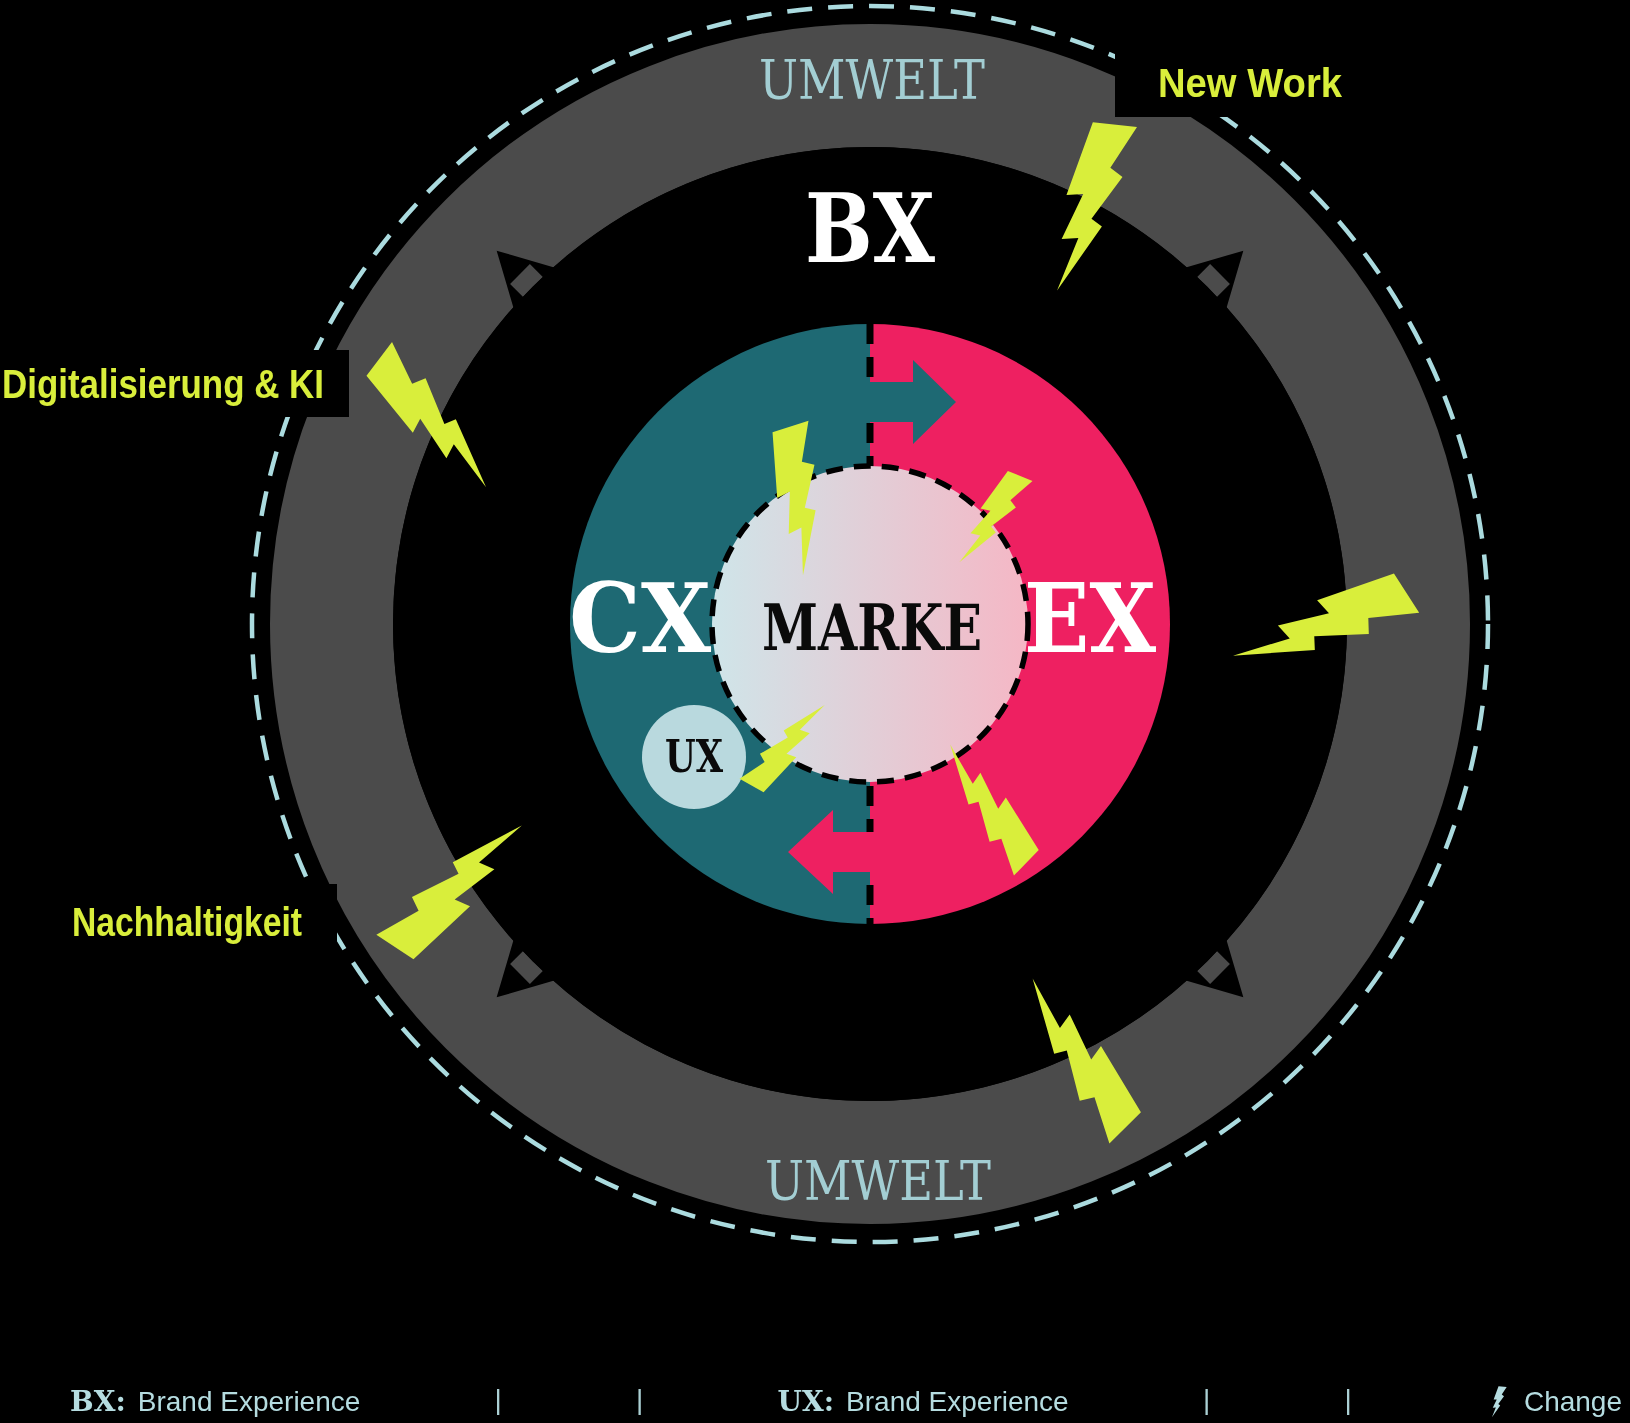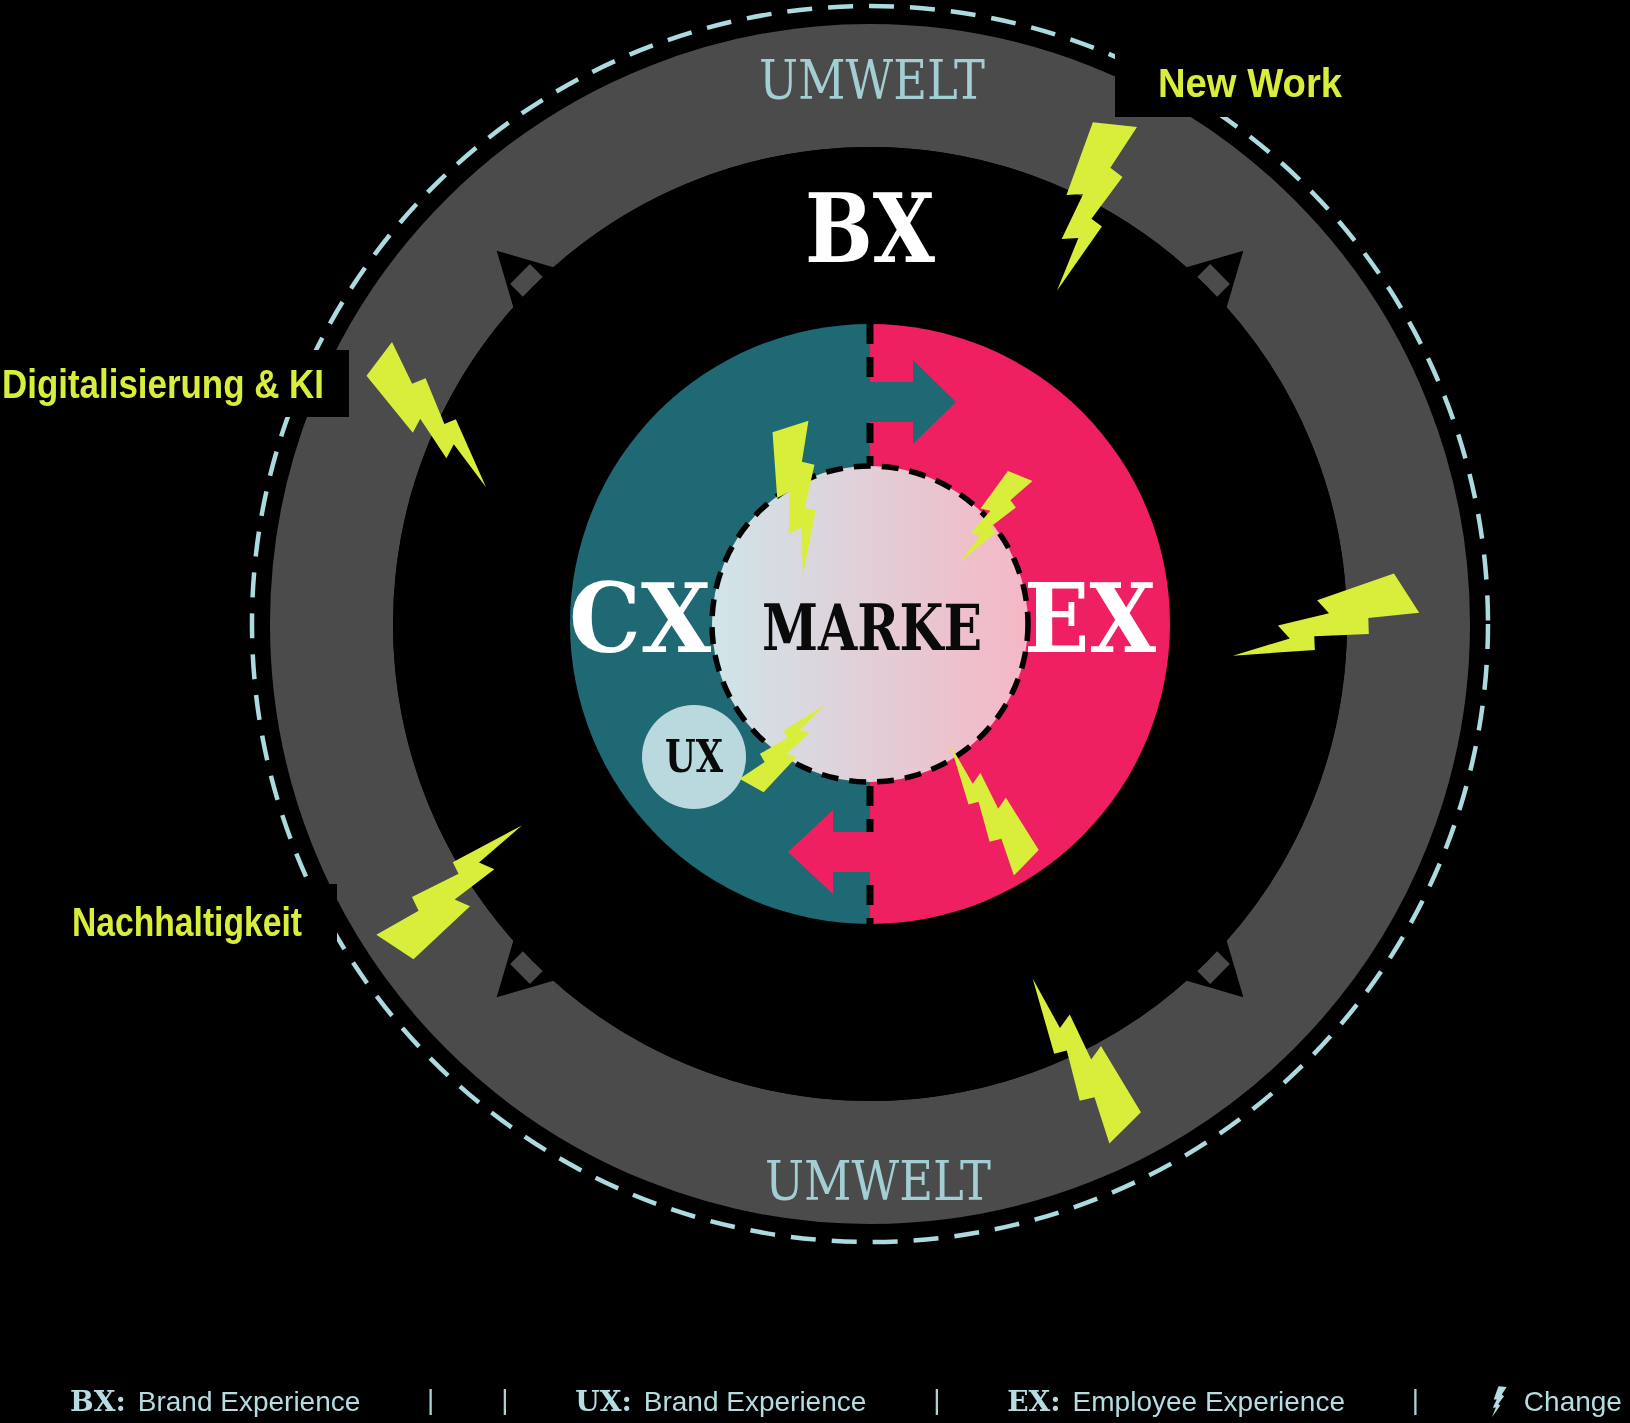--- a/index.html
+++ b/index.html
@@ -103,24 +103,20 @@
     <span class="legend-key">BX:</span>
     <span class="legend-label">Brand Experience</span>
   </span>
   <span class="legend-sep">|</span>
   <span class="legend-sep">|</span>
   <span class="legend-item">
     <span class="legend-key">UX:</span>
     <span class="legend-label">Brand Experience</span>
   </span>
   <span class="legend-sep">|</span>
-  <span class="legend-item">
-    <span class="legend-key">EX:</span>
-    <span class="legend-label">Employee Experience</span>
-  </span>
   <span class="legend-sep">|</span>
   <span class="legend-change">
     <svg width="24" height="34" viewBox="-30 -92 60 184">
       <path d="M -18 -84 L 26 -90 L 10 -44 L 24 -38 L 4 10 L 16 15 L -12 88 L -4 32 L -20 37 L -10 -12 L -26 -7 Z" fill="#b5dce0" transform="rotate(14)"></path>
     </svg>
     <span class="legend-label">Change</span>
   </span>
 </div>
 
 </div>

